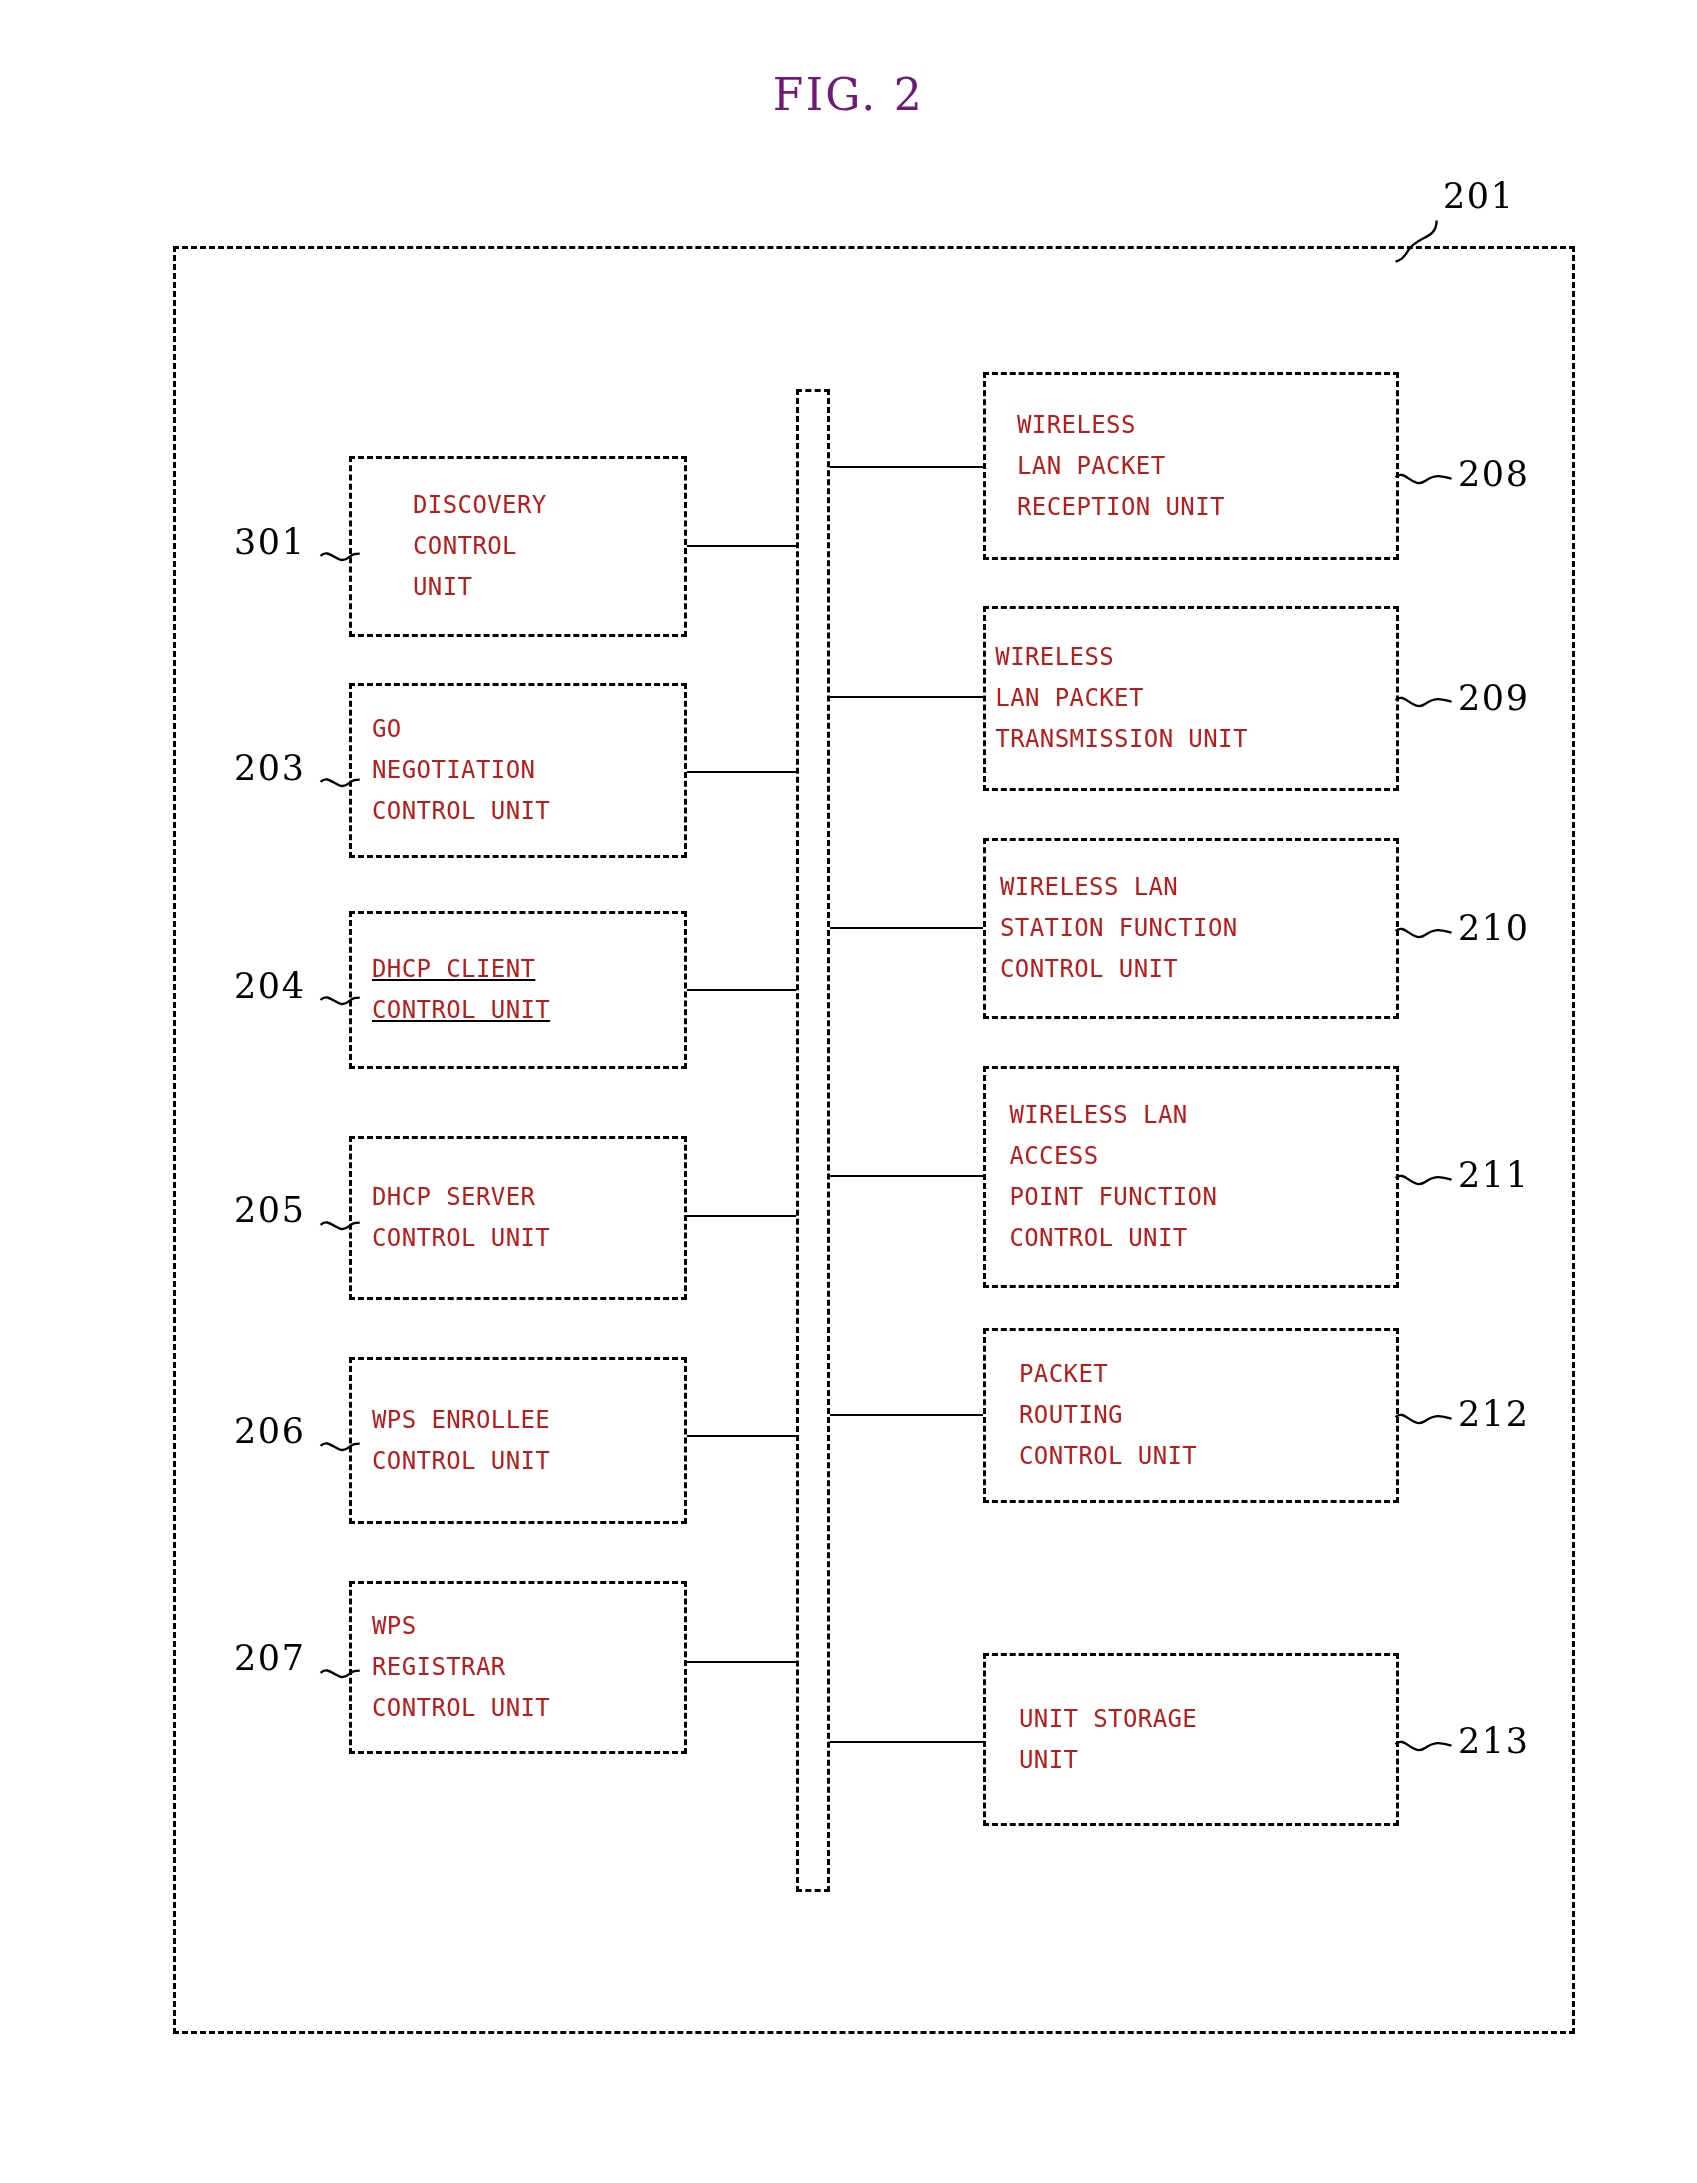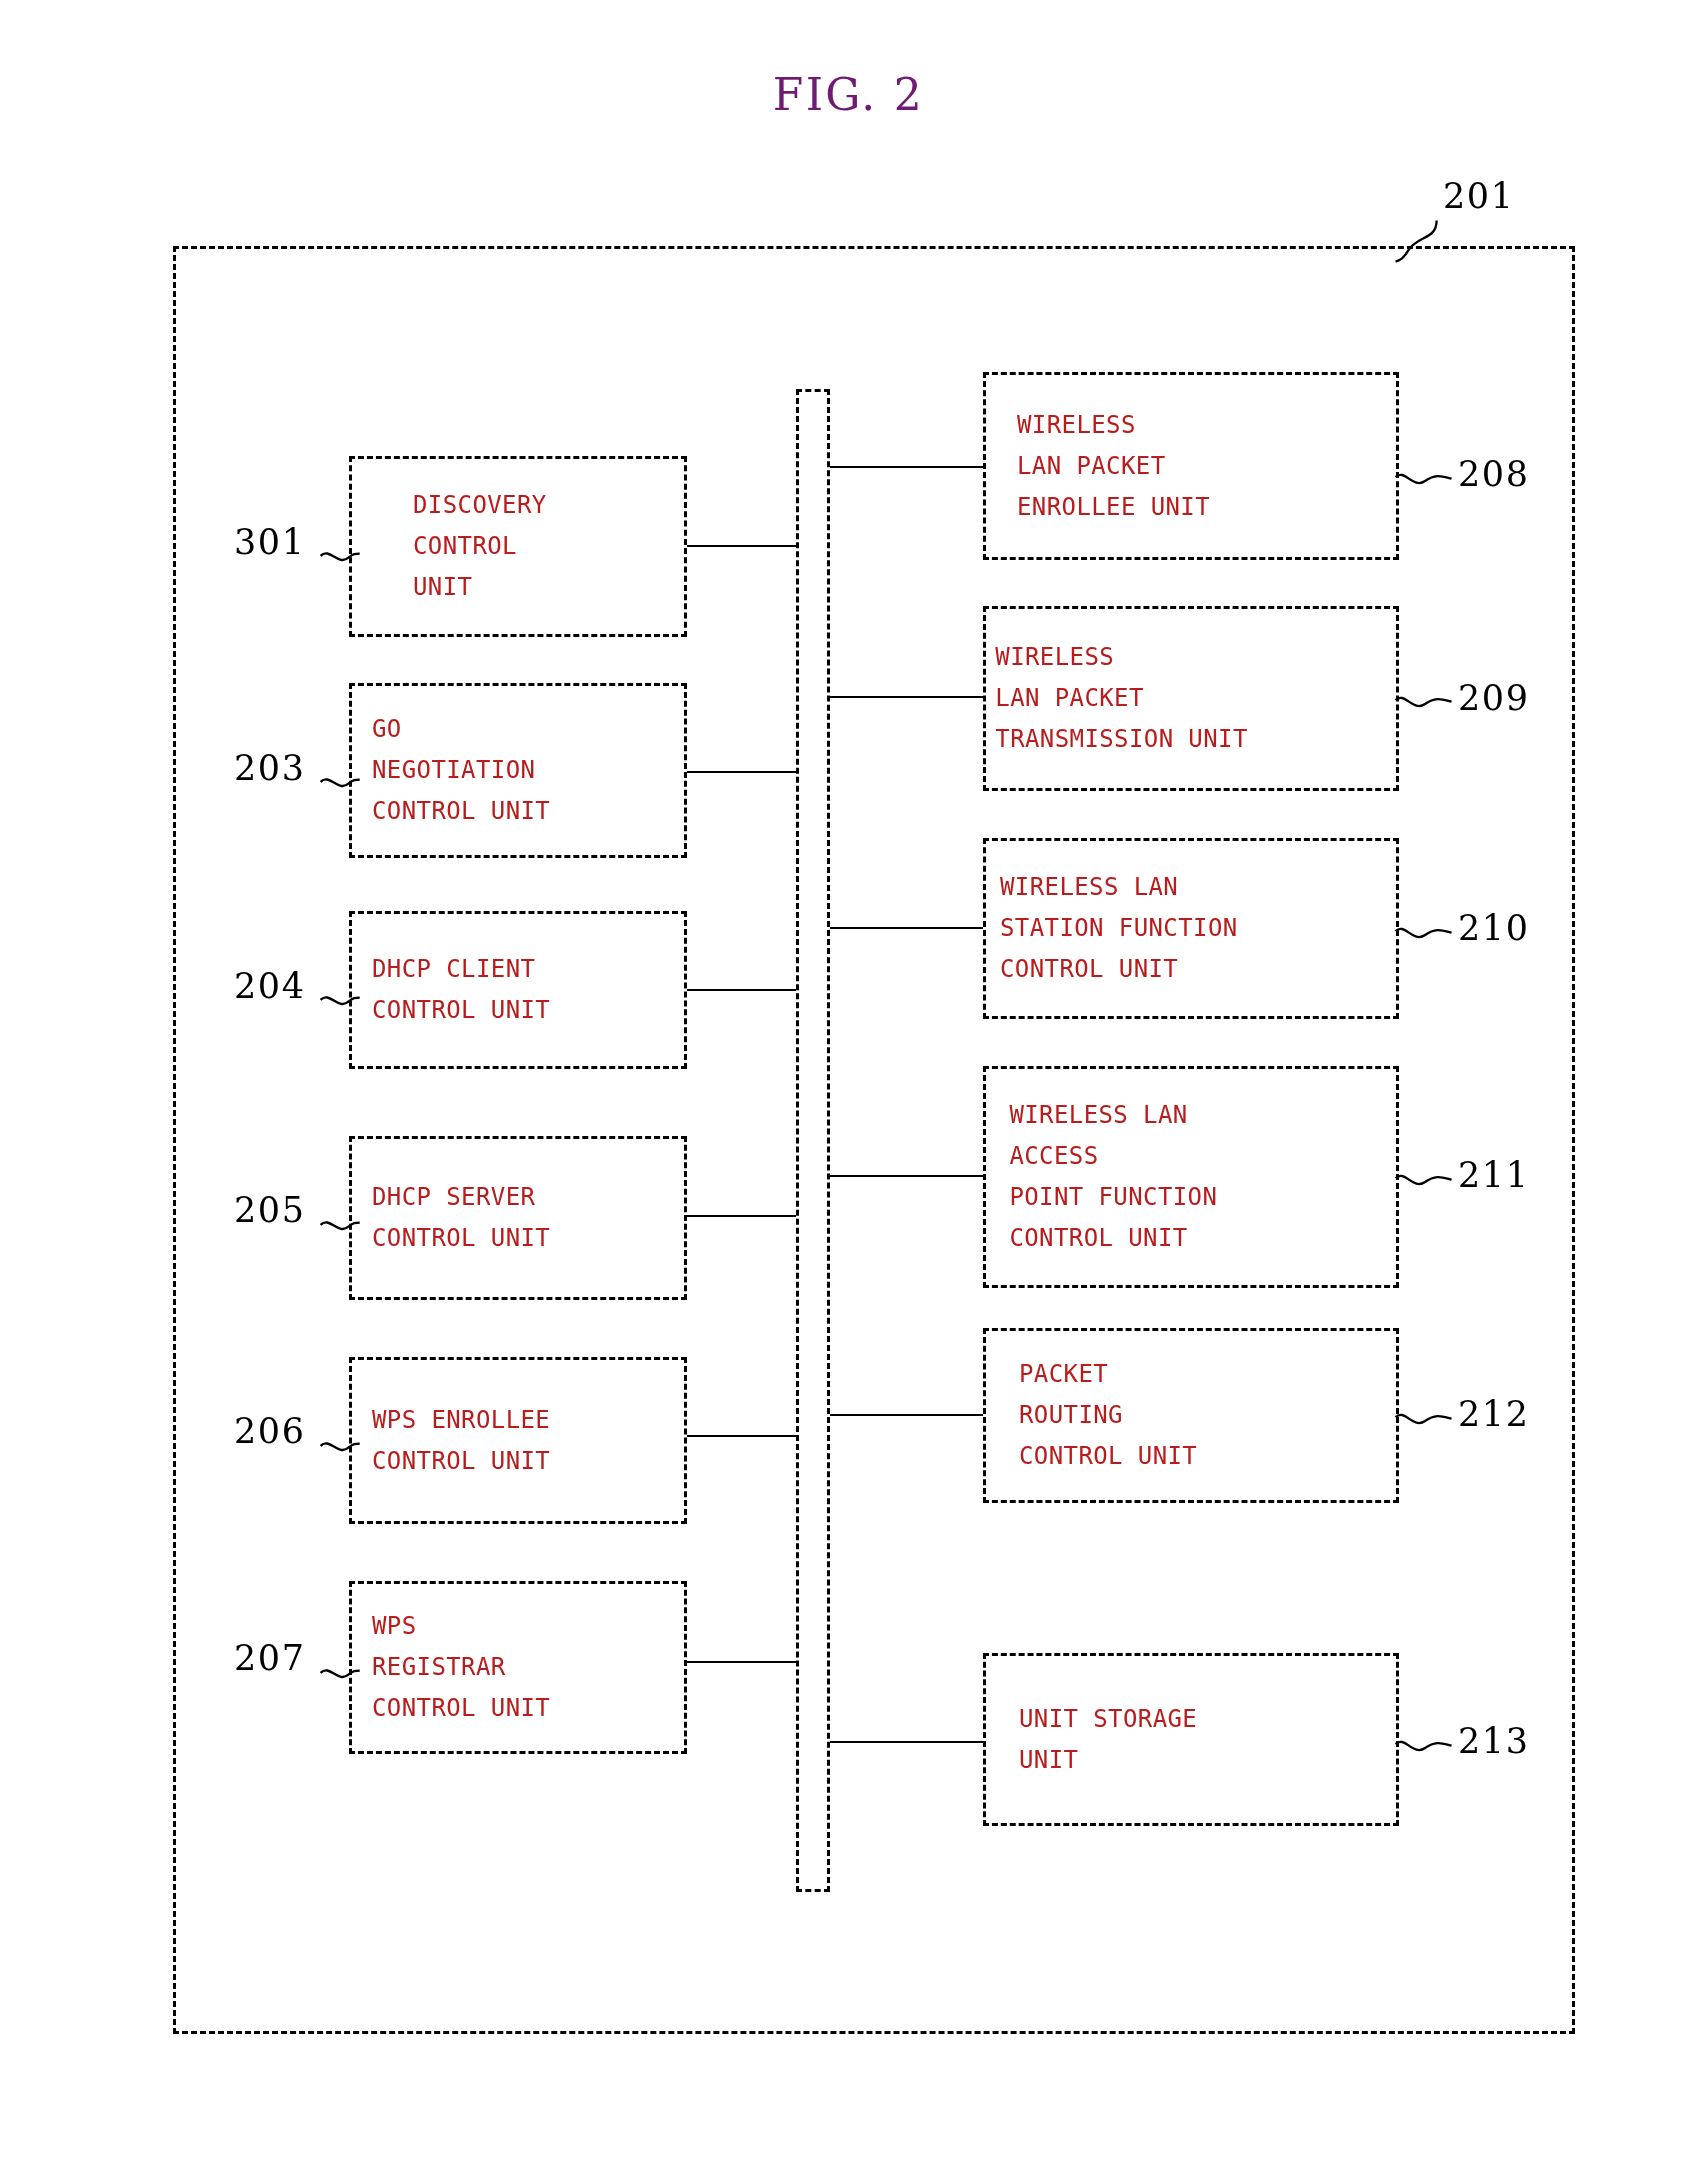--- a/index.html
+++ b/index.html
@@ -124,21 +124,21 @@
 <div class="unit-box" style="left:349px; top:683px; width:338px; height:175px; padding-left:20px;">
   <div class="line">GO</div>
   <div class="line">NEGOTIATION</div>
   <div class="line">CONTROL UNIT</div>
 </div>
 <div class="ref-num" style="left:234px; top:748px;">203</div>
 <svg class="leader" style="left:319px; top:749px;" width="47" height="47" viewBox="0 0 60 60">
   <path d="M 2 42 C 14 30, 24 56, 38 44 C 44 39, 46 39, 52 39"></path>
 </svg>
 
-<div class="unit-box" style="left:349px; top:911px; width:338px; height:158px; padding-left:20px;">
+<div class="unit-box" style="left:349px; top:911px; width:338px; height:158px; padding-left:20px;text-decoration:underline;">
   <div class="line">DHCP CLIENT</div>
   <div class="line">CONTROL UNIT</div>
 </div>
 <div class="ref-num" style="left:234px; top:966px;">204</div>
 <svg class="leader" style="left:319px; top:967px;" width="47" height="47" viewBox="0 0 60 60">
   <path d="M 2 42 C 14 30, 24 56, 38 44 C 44 39, 46 39, 52 39"></path>
 </svg>
 
 <div class="unit-box" style="left:349px; top:1136px; width:338px; height:164px; padding-left:20px;">
   <div class="line">DHCP SERVER</div>
@@ -166,21 +166,21 @@
 <div class="ref-num" style="left:234px; top:1638px;">207</div>
 <svg class="leader" style="left:319px; top:1640px;" width="47" height="47" viewBox="0 0 60 60">
   <path d="M 2 42 C 14 30, 24 56, 38 44 C 44 39, 46 39, 52 39"></path>
 </svg>
 
 <div id="system-bus"></div>
 
 <div class="unit-box" style="left:983px; top:372px; width:416px; height:188px; padding-left:31px;">
   <div class="line">WIRELESS</div>
   <div class="line">LAN PACKET</div>
-  <div class="line">ENROLLEE UNIT</div>
+  <div class="line">RECEPTION UNIT</div>
 </div>
 <div class="ref-num" style="left:1458px; top:454px;">208</div>
 <svg class="leader" style="left:1394px; top:456px;" width="70" height="47" viewBox="0 0 90 60">
   <path d="M 2 27 C 14 15, 24 43, 40 32 C 54 22, 62 26, 74 29"></path>
 </svg>
 
 <div class="unit-box" style="left:983px; top:606px; width:416px; height:185px; padding-left:9.3px;">
   <div class="line">WIRELESS</div>
   <div class="line">LAN PACKET</div>
   <div class="line">TRANSMISSION UNIT</div>

